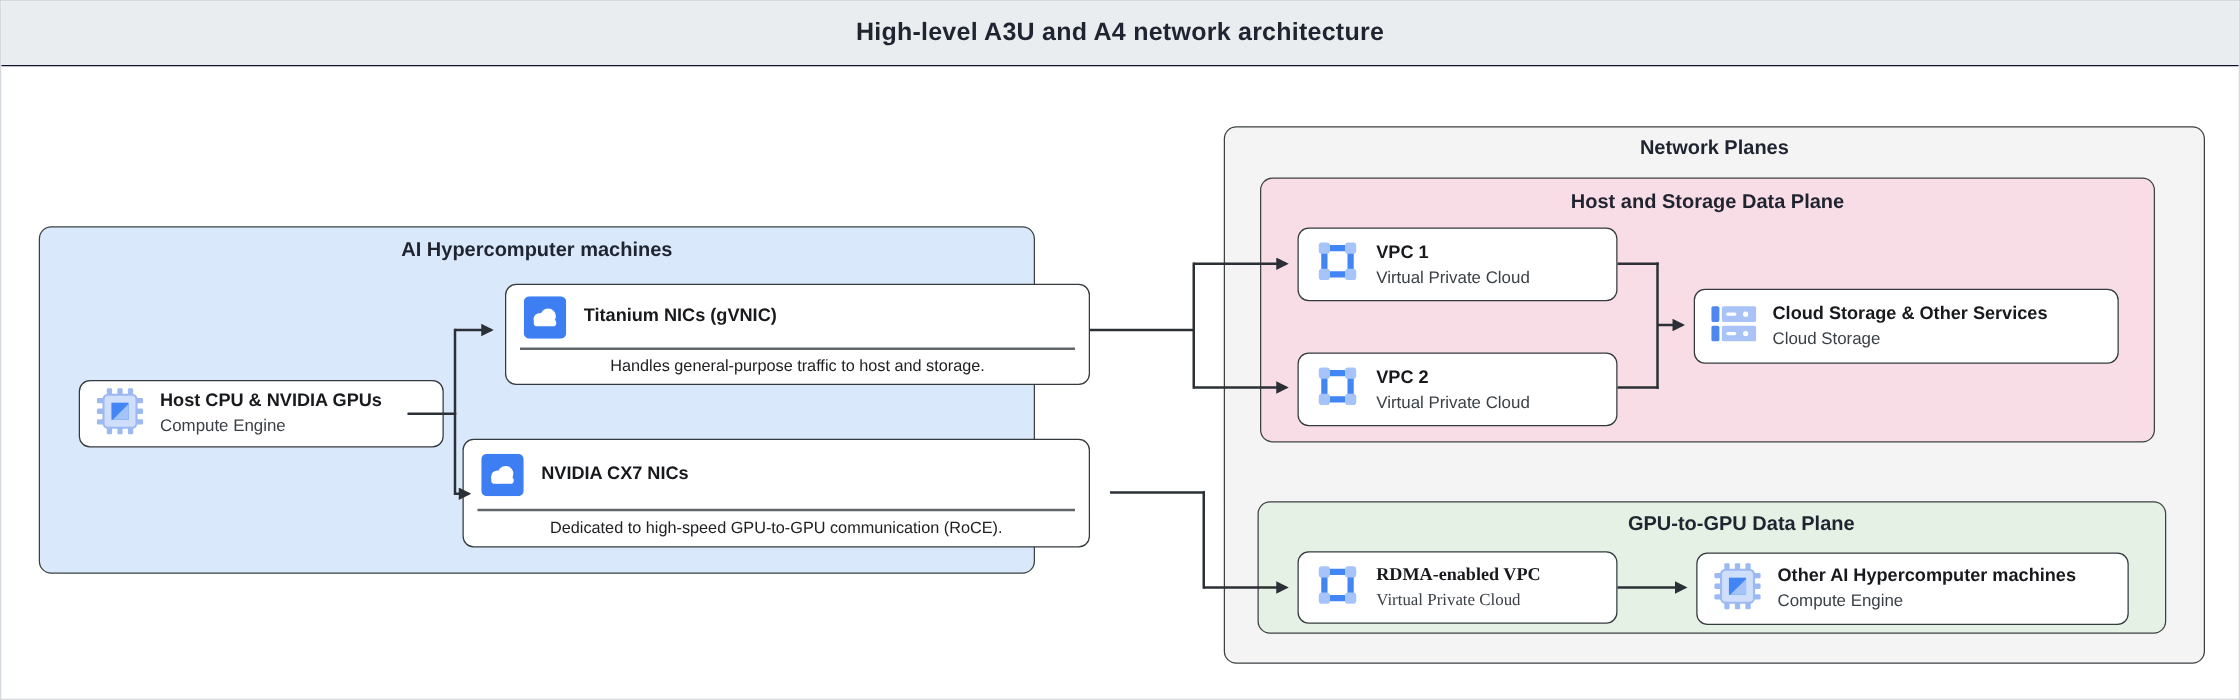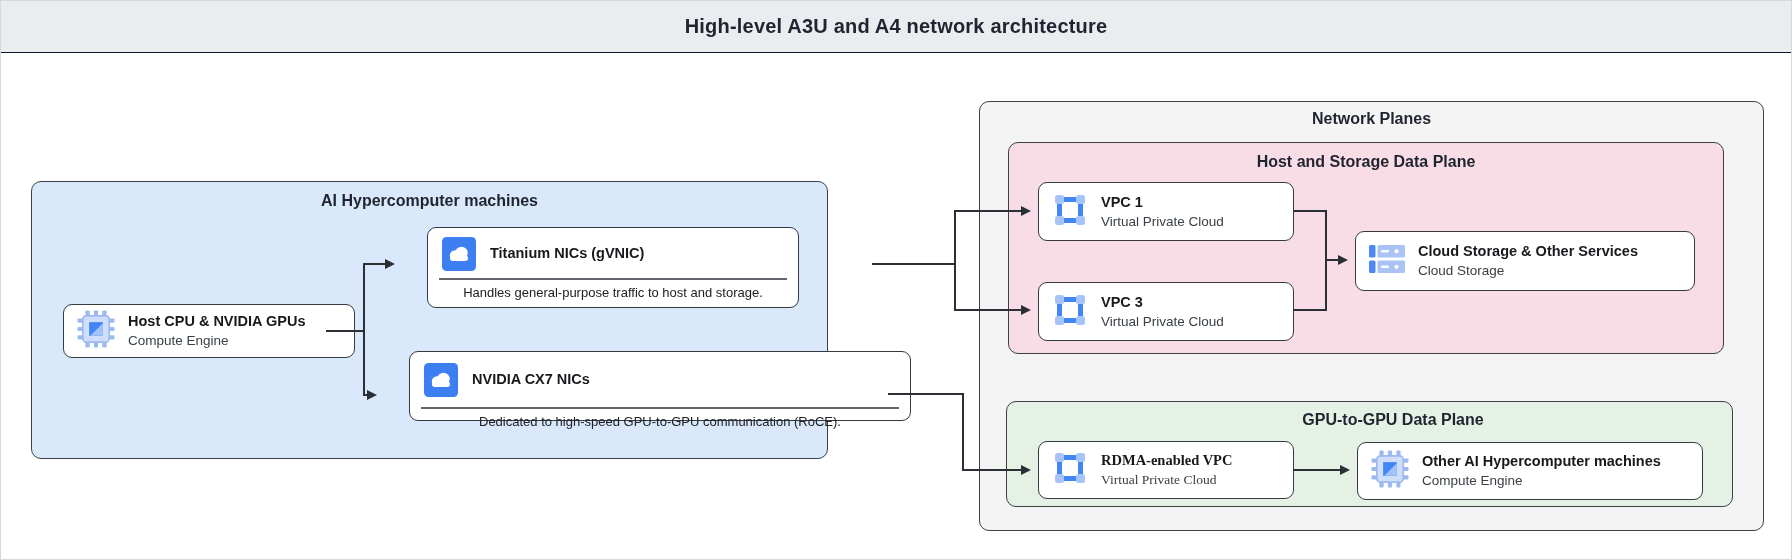--- a/index.html
+++ b/index.html
@@ -69,37 +69,37 @@
         <rect x="11.5" y="11.5" width="13" height="13" fill="#4285f4"></rect>
         <path d="M24.5,12.5 L12.5,24.5 L24.5,24.5 Z" fill="#a3c3f9"></path>
       </svg>
     </span>
     <span>
       <div class="ntitle">Host CPU &amp; NVIDIA GPUs</div>
       <div class="nsub">Compute Engine</div>
     </span>
   </div>
 
-  <div class="node nic" style="left:426px;top:226px;width:372px;height:81px;padding-left:38px;">
+  <div class="node nic" style="left:403px;top:226px;width:468px;height:81px;padding-left:38px;">
     <span class="icon-abs" style="top:9px;">
       <svg width="34" height="34" viewBox="0 0 34 34">
         <rect x="0" y="0" width="34" height="34" rx="4.5" fill="#3d7ef3"></rect>
         <circle cx="13" cy="18.5" r="5.2" fill="#ffffff"></circle>
         <circle cx="19.5" cy="16" r="6.2" fill="#ffffff"></circle>
         <rect x="8" y="18.5" width="18" height="5.5" rx="2.7" fill="#ffffff"></rect>
       </svg>
     </span>
     <span class="tline" style="top:9px;">
       <span class="ntitle">Titanium NICs (gVNIC)</span>
     </span>
     <div class="sep" style="top:50px;"></div>
     <div class="ndesc" style="top:57px;">Handles general-purpose traffic to host and storage.</div>
   </div>
 
-  <div class="node nic" style="left:408px;top:350px;width:502px;height:70px;">
+  <div class="node nic" style="left:369px;top:350px;width:502px;height:87px;">
     <span class="icon-abs" style="top:11px;">
       <svg width="34" height="34" viewBox="0 0 34 34">
         <rect x="0" y="0" width="34" height="34" rx="4.5" fill="#3d7ef3"></rect>
         <circle cx="13" cy="18.5" r="5.2" fill="#ffffff"></circle>
         <circle cx="19.5" cy="16" r="6.2" fill="#ffffff"></circle>
         <rect x="8" y="18.5" width="18" height="5.5" rx="2.7" fill="#ffffff"></rect>
       </svg>
     </span>
     <span class="tline" style="top:11px;">
       <span class="ntitle">NVIDIA CX7 NICs</span>
@@ -142,21 +142,21 @@
         </g>
         <g fill="#a6c4f9">
           <rect x="3" y="3" width="9" height="9" rx="2.5"></rect>
           <rect x="24" y="3" width="9" height="9" rx="2.5"></rect>
           <rect x="3" y="24" width="9" height="9" rx="2.5"></rect>
           <rect x="24" y="24" width="9" height="9" rx="2.5"></rect>
         </g>
       </svg>
     </span>
     <span>
-      <div class="ntitle">VPC 3</div>
+      <div class="ntitle">VPC 2</div>
       <div class="nsub">Virtual Private Cloud</div>
     </span>
   </div>
 
   <div class="node row" style="left:1354px;top:230px;width:340px;height:60px;">
     <span>
       <svg width="36" height="30" viewBox="0 0 36 30">
         <g>
           <rect x="0" y="1" width="6.5" height="12.5" rx="1.5" fill="#4f87f0"></rect>
           <rect x="8.5" y="1" width="27.5" height="12.5" rx="1.5" fill="#a9c3f7"></rect>

